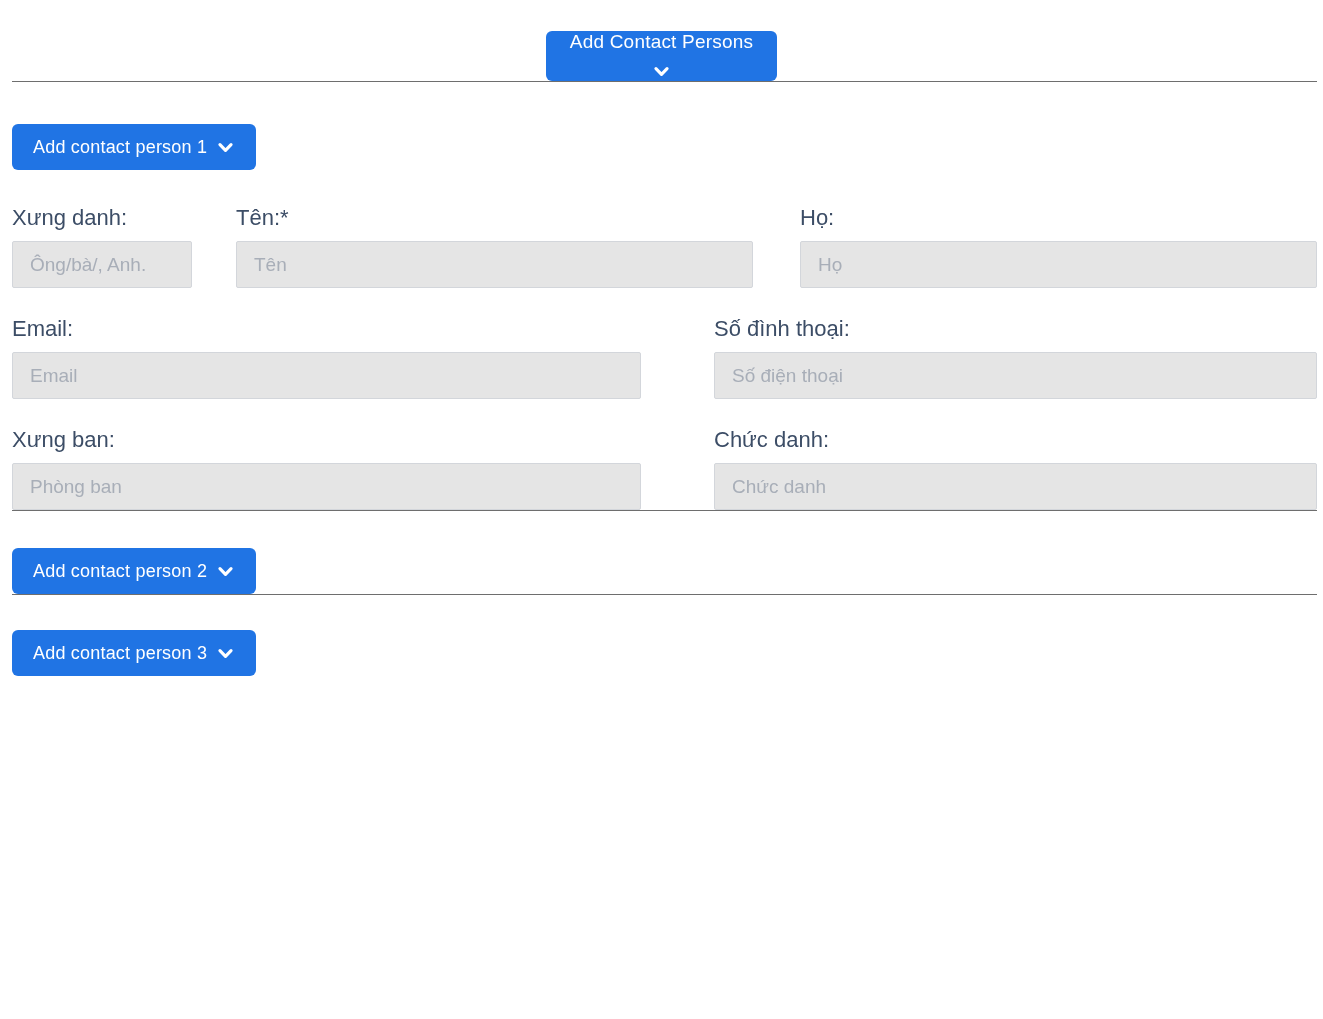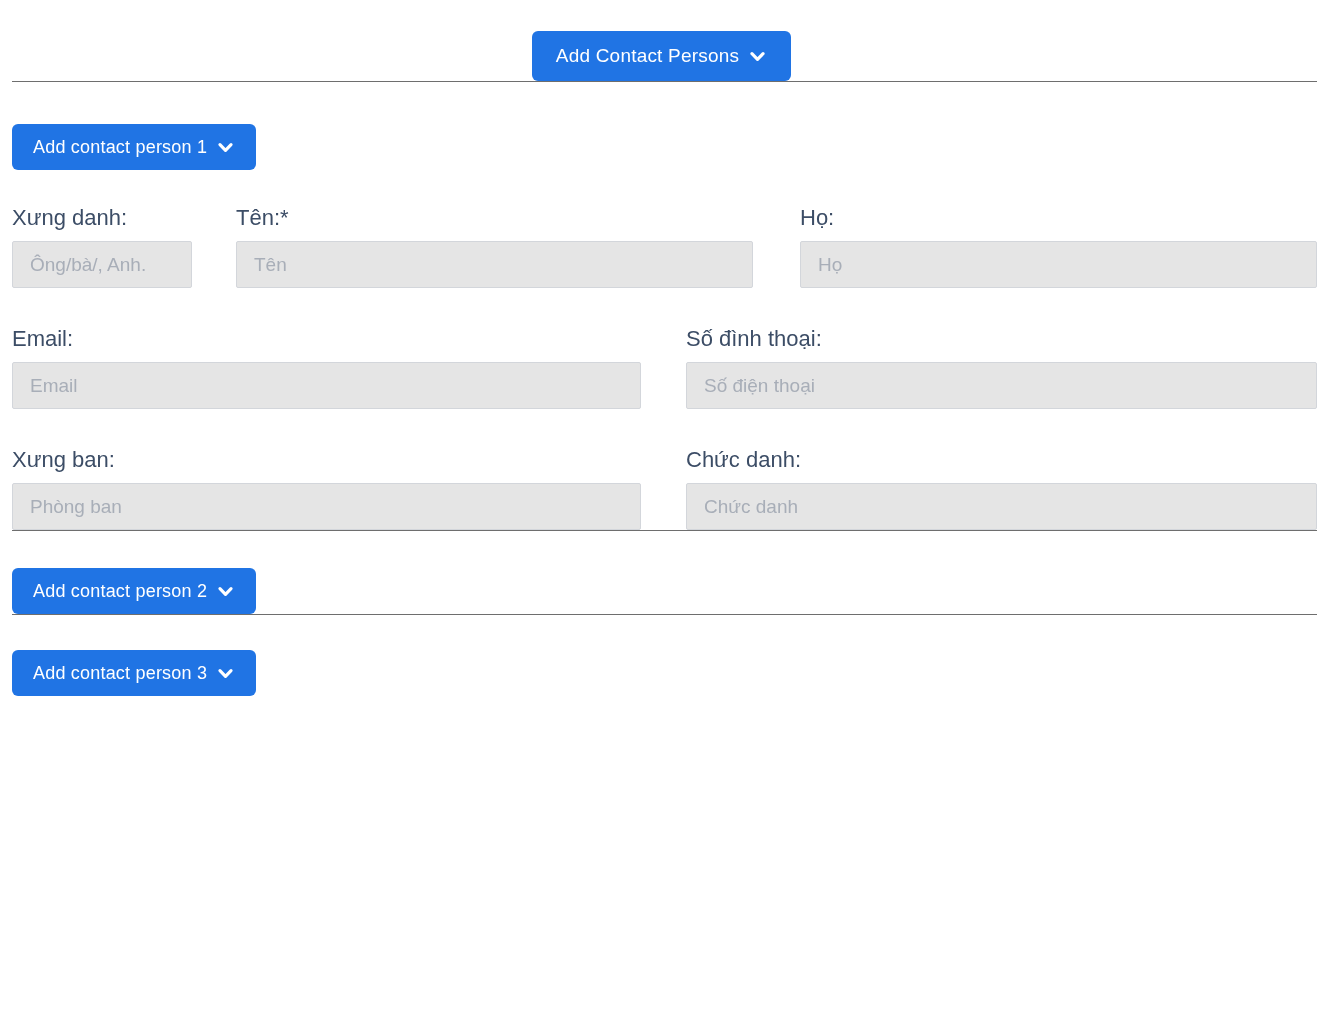--- a/index.html
+++ b/index.html
@@ -27,20 +27,21 @@
     align-items: center;
     gap: 9px;
     cursor: pointer;
     font-family: "Liberation Sans", sans-serif;
     letter-spacing: 0.2px;
   }
   .btn-top {
     height: 50px;
     font-size: 19px;
     padding: 0 24px;
+    flex-direction: column;
   }
   .btn-sub {
     height: 46px;
     font-size: 18px;
     padding: 8px 21px;
   }
   .chevron {
     display: inline-flex;
     align-items: center;
   }
@@ -82,21 +83,21 @@
     color: #47556b;
     background: #e5e5e5;
     outline: none;
   }
   .text-input::placeholder {
     color: #a8aeb8;
     opacity: 1;
   }
   .form-row { display: flex; }
   .row-top { margin-top: 37px; }
-  .row-mid { margin-top: 40px; }
+  .row-mid { margin-top: 30px; gap: 28px; }
   .col-salutation { width: 180px; margin-right: 44px; }
   .col-firstname  { width: 517px; margin-right: 47px; }
   .col-lastname   { flex: 1; }
   .col-left  { width: 629px; margin-right: 45px; }
   .col-right { flex: 1; }
   
   .checkbox-row {
     margin-top: 37px;
     margin-left: 30px;
     display: flex;

